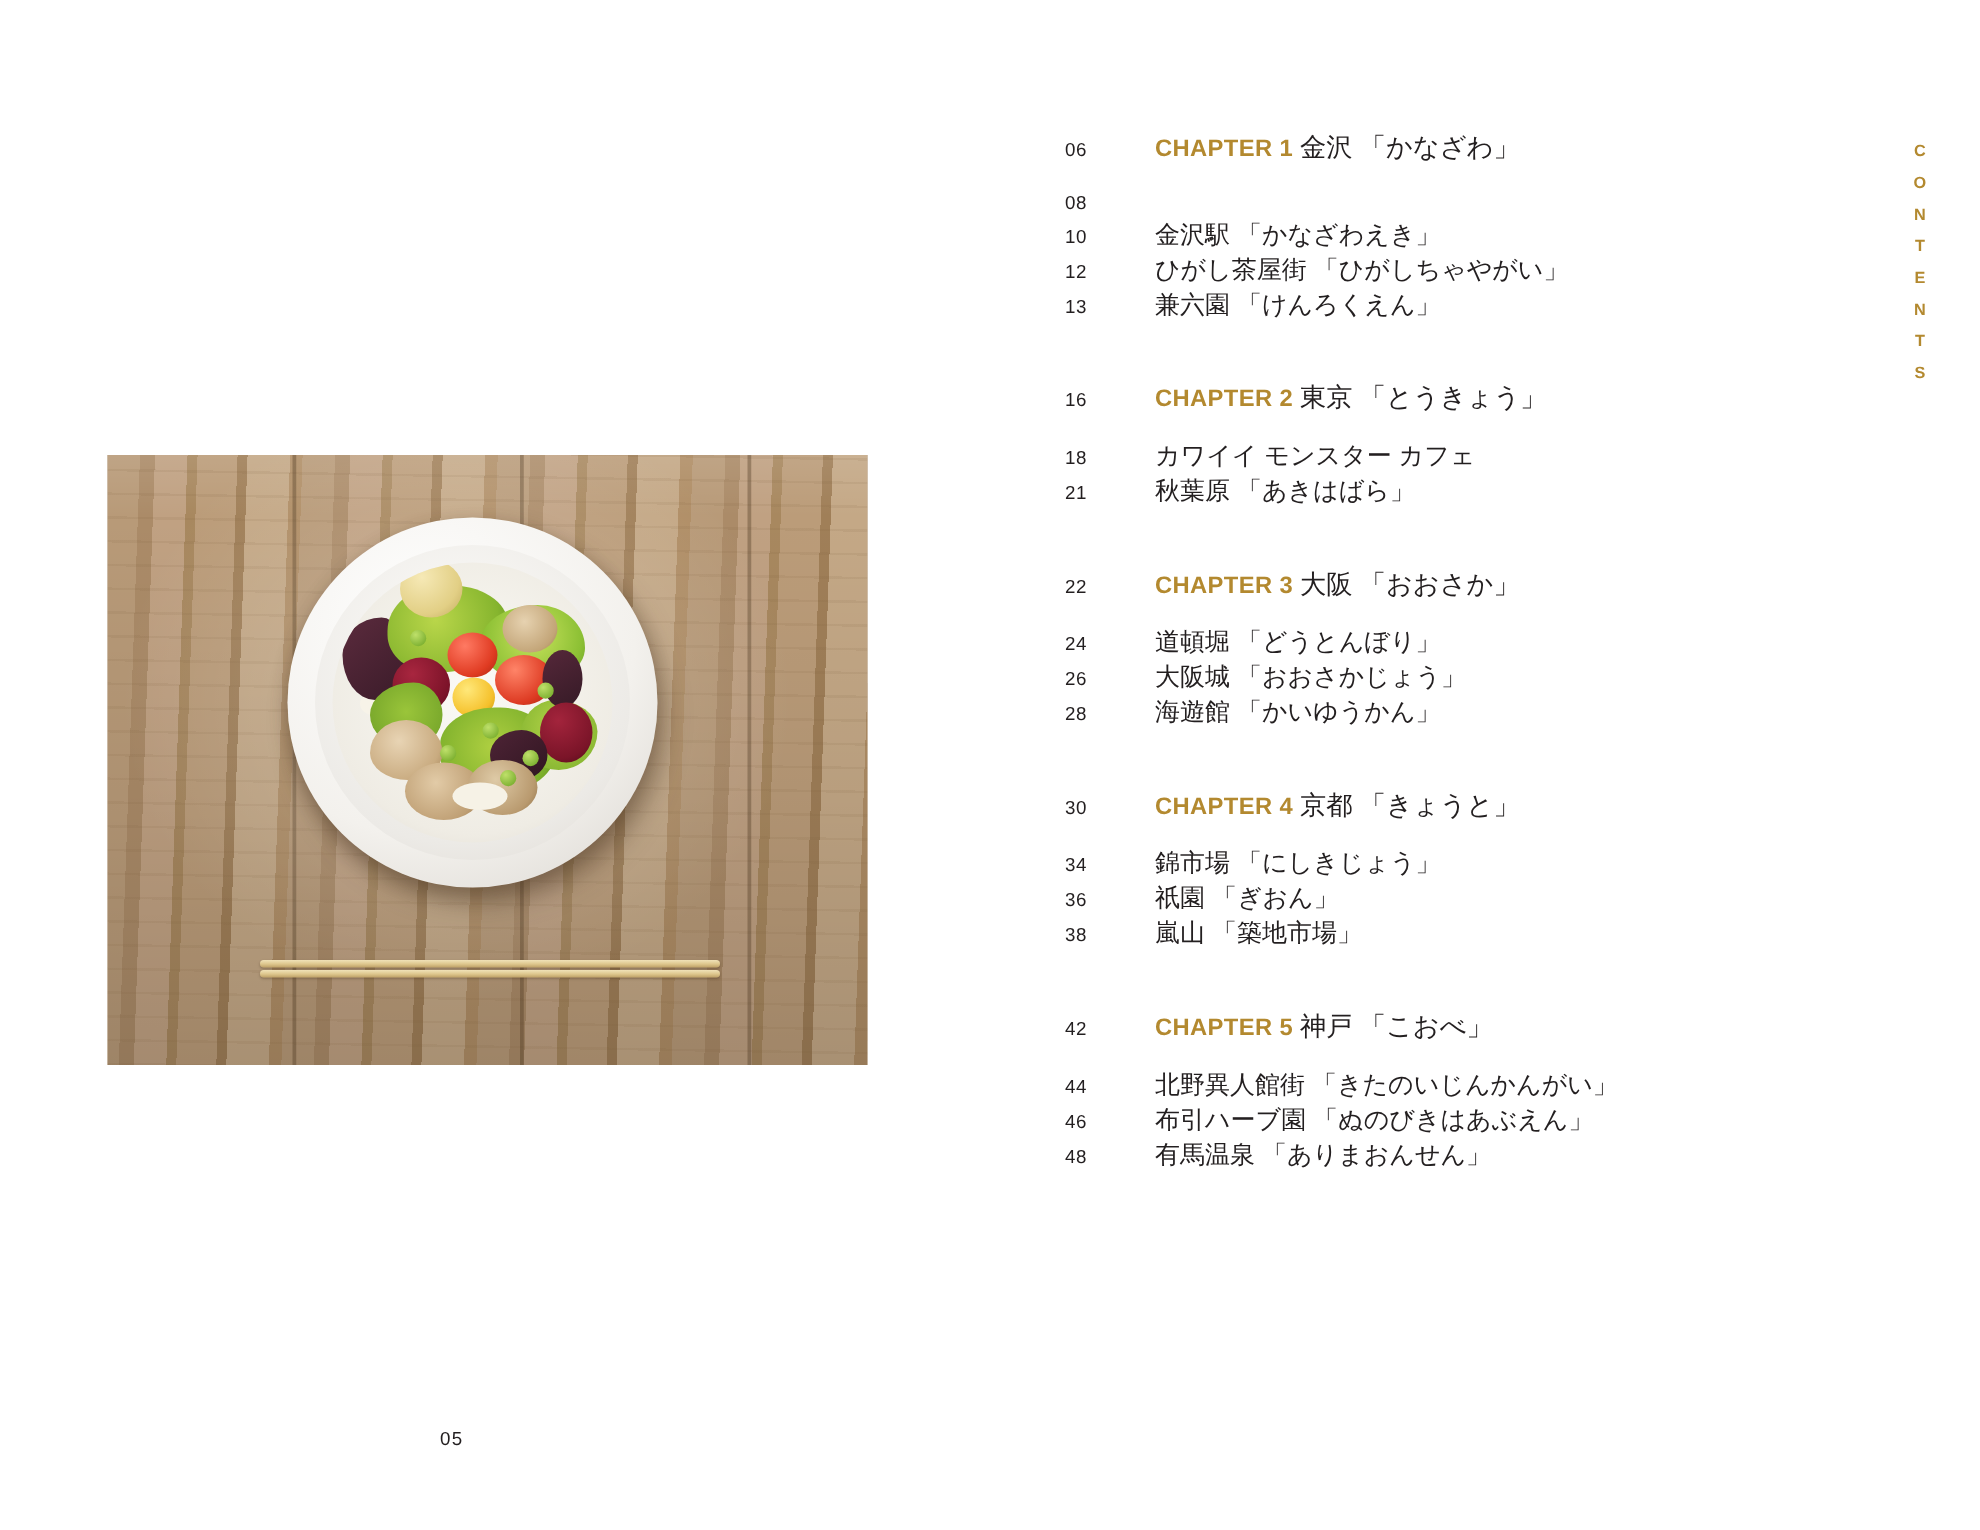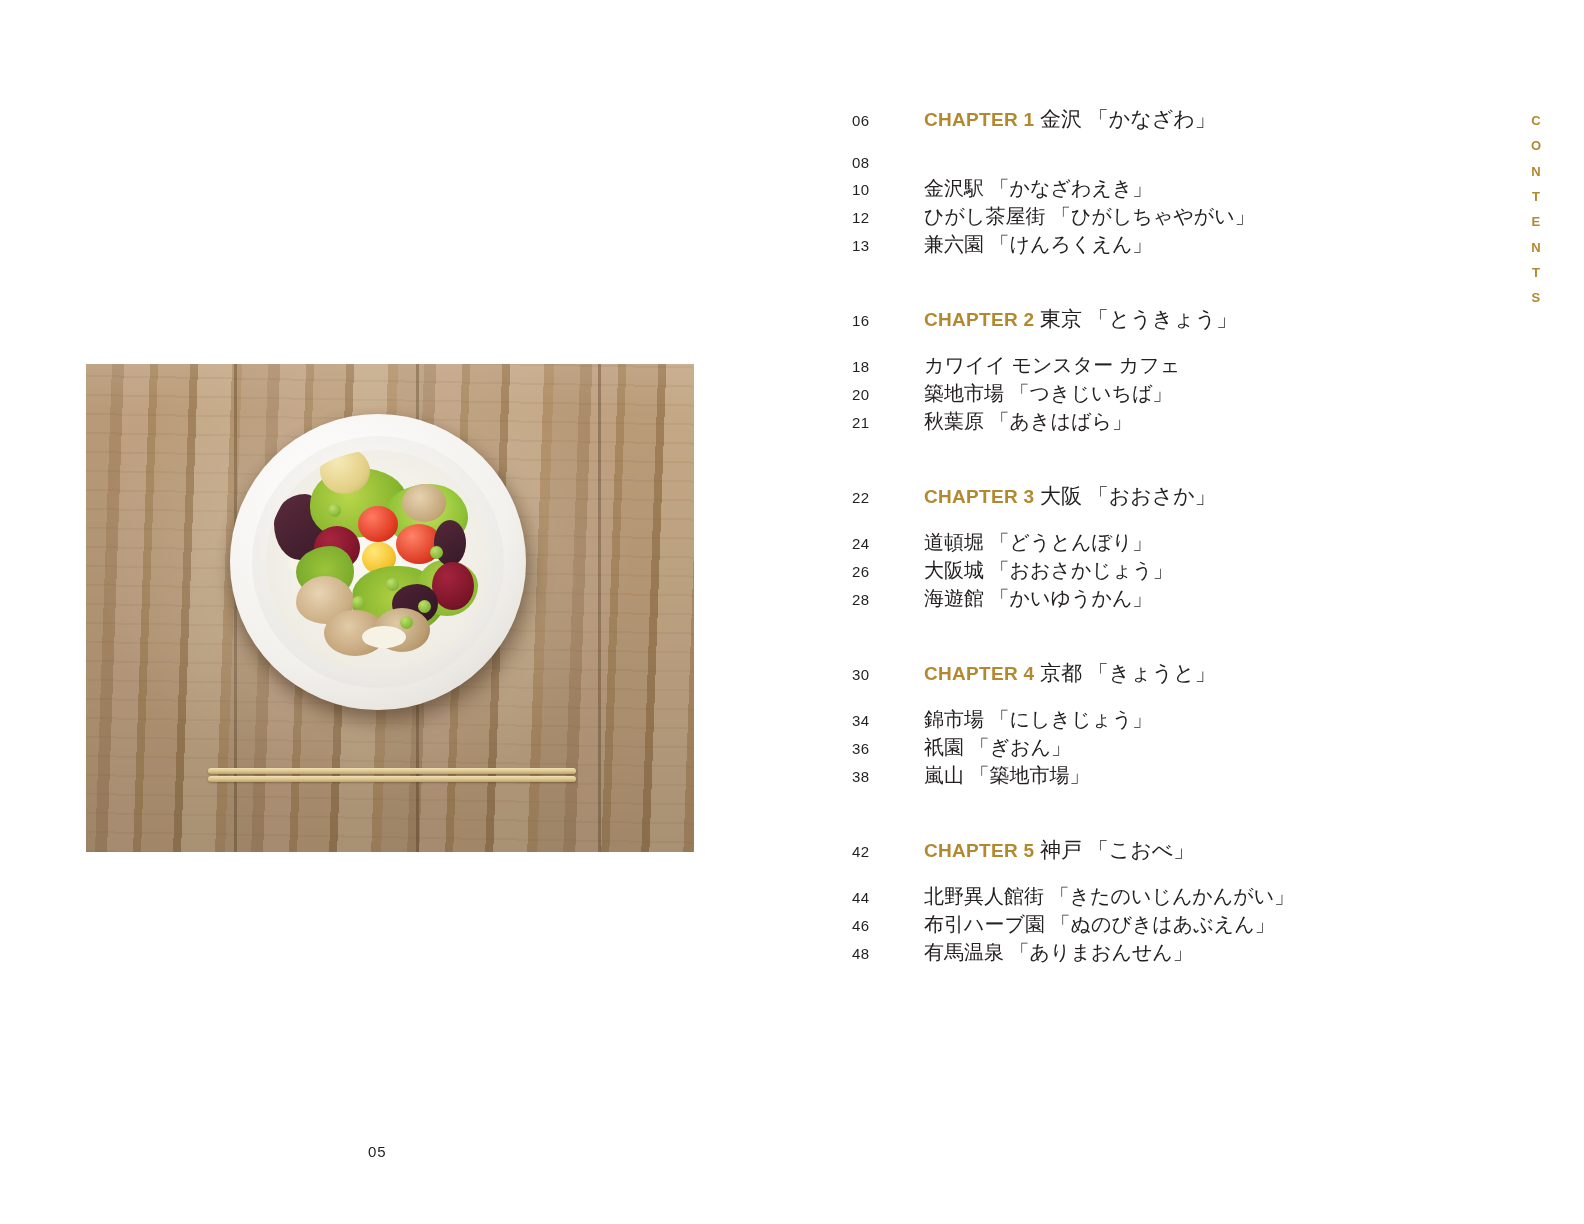--- a/index.html
+++ b/index.html
@@ -178,21 +178,21 @@
   }
   .stick.s1 { top: 0; }
   .stick.s2 { top: 8px; }
 
   .folio {
     position: absolute;
     font-size: 15px;
     letter-spacing: 1px;
     color: #231f20;
   }
-  .folio-left { left: 368px; top: 1143px; }
+  .folio-left { left: 352px; top: 1143px; }
 
   
   .right-page {
     position: absolute;
     left: 792px;
     top: 0;
     width: 792px;
     height: 860px;
   }
 
@@ -344,24 +344,20 @@
           <div class="num">16</div>
           <div class="txt"><span class="ch">CHAPTER 2 </span><span class="jp">東京 「とうきょう」</span></div>
         </div>
         <div class="gap-after-chapter"></div>
         <div class="sub-rows">
           <div class="row">
             <div class="num">18</div>
             <div class="txt">カワイイ モンスター カフェ</div>
           </div>
           <div class="row">
-            <div class="num">20</div>
-            <div class="txt">築地市場 「つきじいちば」</div>
-          </div>
-          <div class="row">
             <div class="num">21</div>
             <div class="txt">秋葉原 「あきはばら」</div>
           </div>
         </div>
         <div class="gap-between-groups"></div>
       </div>
       <div class="toc-group">
         <div class="row chapter">
           <div class="num">22</div>
           <div class="txt"><span class="ch">CHAPTER 3 </span><span class="jp">大阪 「おおさか」</span></div>

